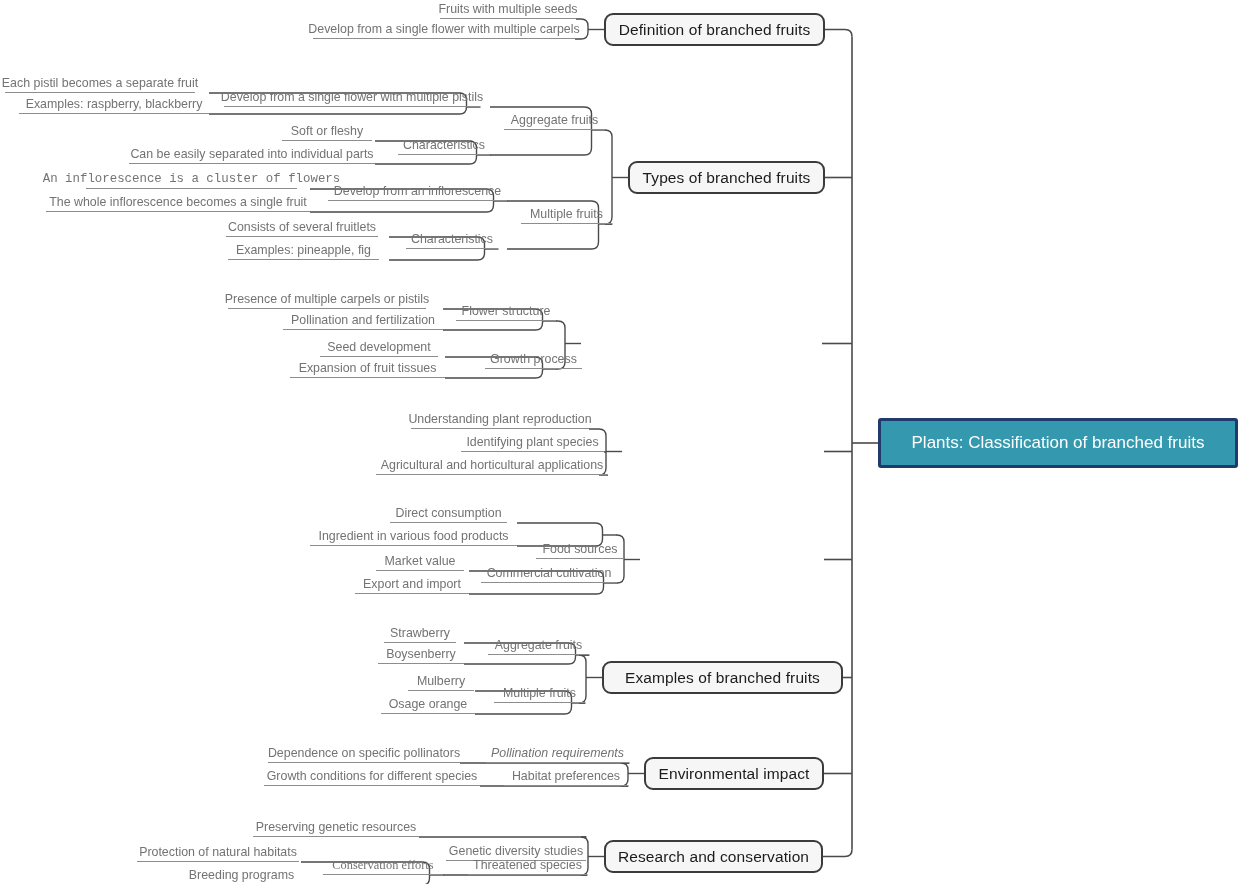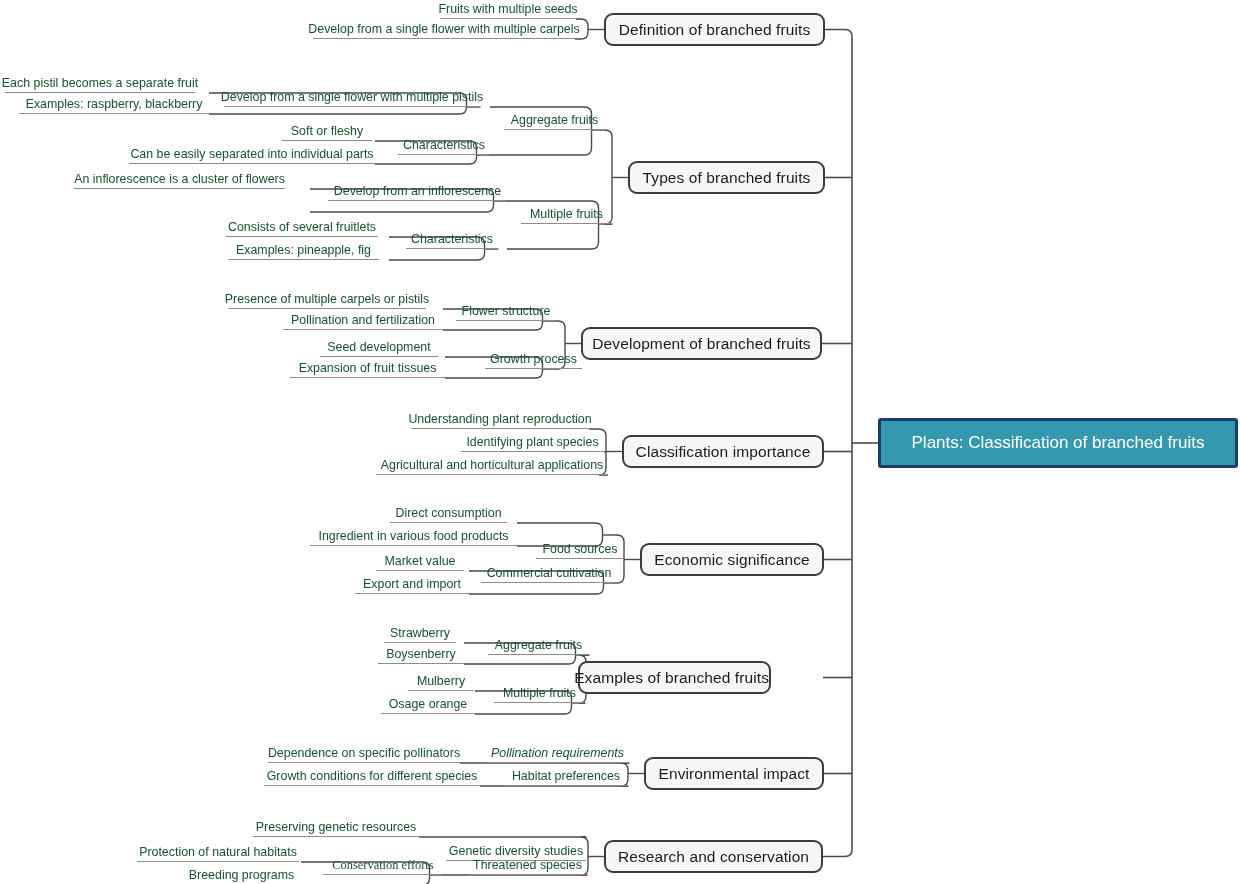--- a/index.html
+++ b/index.html
@@ -6,21 +6,21 @@
   body{width:1240px;height:884px;overflow:hidden;
        font-family:"Liberation Sans","DejaVu Sans",sans-serif;}
   #map{position:relative;width:1240px;height:884px;background:#fff;}
   #wires{position:absolute;left:0;top:0;width:1240px;height:884px;}
   .node{position:absolute;box-sizing:border-box;display:flex;align-items:center;
         justify-content:center;white-space:nowrap;}
   .branch-node{background:#f6f6f6;border:2px solid #3b3b3b;border-radius:9px;
         color:#1b1b1b;font-size:15.5px;letter-spacing:.1px;}
   .center-node{background:#3498ae;border:3px solid #1f3a6b;border-radius:3px;
         color:#ffffff;font-size:17px;}
-  .leaf{position:absolute;white-space:nowrap;color:#14532d;font-size:12.4px;
+  .leaf{position:absolute;white-space:nowrap;color:#737373;font-size:12.4px;
         line-height:14px;box-sizing:border-box;padding:0 4px 2px 4px;
         display:flex;align-items:flex-end;justify-content:center;}
   .leaf.under{border-bottom:1.6px solid #8d8d8d;}
 </style>
 </head>
 <body>
 
 <div id="map">
   <svg id="wires" viewBox="0 0 1240 884" xmlns="http://www.w3.org/2000/svg">
       <path d="M 576 19 H 581 Q 588 19 588 26" fill="none" stroke="#4a4a4a" stroke-width="1.4" stroke-linecap="butt"></path>
@@ -133,49 +133,41 @@
     </div>
     <div class="leaf under" style="left: 504px; top: 113px; width: 101px; height: 17px;">Aggregate fruits</div>
     <div class="leaf under" style="left: 224px; top: 90px; width: 256px; height: 17px;">Develop from a single flower with multiple pistils</div>
     <div class="leaf under" style="left: 5px; top: 76px; width: 190px; height: 17px;">Each pistil becomes a separate fruit</div>
     <div class="leaf under" style="left: 19px; top: 97px; width: 190px; height: 17px;">Examples: raspberry, blackberry</div>
     <div class="leaf under" style="left: 398px; top: 138px; width: 92px; height: 17px;">Characteristics</div>
     <div class="leaf under" style="left: 282px; top: 124px; width: 90px; height: 17px;">Soft or fleshy</div>
     <div class="leaf under" style="left: 129px; top: 147px; width: 246px; height: 17px;">Can be easily separated into individual parts</div>
     <div class="leaf under" style="left: 521px; top: 207px; width: 91px; height: 17px;">Multiple fruits</div>
     <div class="leaf under" style="left: 328px; top: 184px; width: 179px; height: 17px;">Develop from an inflorescence</div>
-    <div class="leaf under" style="left: 74px; top: 172px; width: 211px; height: 17px;">An inflorescence is a cluster of flowers</div>
+    <div class="leaf under" style="left: 86px; top: 172px; width: 211px; height: 17px; font-family: Liberation Mono, monospace;">An inflorescence is a cluster of flowers</div>
+    <div class="leaf under" style="left: 46px; top: 195px; width: 264px; height: 17px;">The whole inflorescence becomes a single fruit</div>
     <div class="leaf under" style="left: 406px; top: 232px; width: 92px; height: 17px;">Characteristics</div>
     <div class="leaf under" style="left: 226px; top: 220px; width: 152px; height: 17px;">Consists of several fruitlets</div>
     <div class="leaf under" style="left: 228px; top: 243px; width: 151px; height: 17px;">Examples: pineapple, fig</div>
-    <div class="node branch-node" style="left: 581px; top: 327px; width: 241px; height: 33px;">
-      <span>Development of branched fruits</span>
-    </div>
     <div class="leaf under" style="left: 456px; top: 304px; width: 100px; height: 17px;">Flower structure</div>
     <div class="leaf under" style="left: 228px; top: 292px; width: 198px; height: 17px;">Presence of multiple carpels or pistils</div>
     <div class="leaf under" style="left: 283px; top: 313px; width: 160px; height: 17px;">Pollination and fertilization</div>
     <div class="leaf under" style="left: 459px; top: 352px; width: 97px; height: 17px; margin-left: 26px;">Growth process</div>
     <div class="leaf under" style="left: 320px; top: 340px; width: 118px; height: 17px;">Seed development</div>
     <div class="leaf under" style="left: 290px; top: 361px; width: 155px; height: 17px;">Expansion of fruit tissues</div>
-    <div class="node branch-node" style="left: 622px; top: 435px; width: 202px; height: 33px;">
-      <span>Classification importance</span>
-    </div>
     <div class="leaf under" style="left: 411px; top: 412px; width: 178px; height: 17px;">Understanding plant reproduction</div>
     <div class="leaf under" style="left: 461px; top: 435px; width: 143px; height: 17px;">Identifying plant species</div>
     <div class="leaf under" style="left: 376px; top: 458px; width: 232px; height: 17px;">Agricultural and horticultural applications</div>
-    <div class="node branch-node" style="left: 640px; top: 543px; width: 184px; height: 33px;">
-      <span>Economic significance</span>
-    </div>
     <div class="leaf under" style="left: 536px; top: 518px; width: 88px; height: 17px; margin-top: 24px;">Food sources</div>
     <div class="leaf under" style="left: 390px; top: 506px; width: 117px; height: 17px;">Direct consumption</div>
     <div class="leaf under" style="left: 310px; top: 529px; width: 207px; height: 17px;">Ingredient in various food products</div>
     <div class="leaf under" style="left: 481px; top: 566px; width: 136px; height: 17px;">Commercial cultivation</div>
     <div class="leaf under" style="left: 376px; top: 554px; width: 88px; height: 17px;">Market value</div>
     <div class="leaf under" style="left: 355px; top: 577px; width: 114px; height: 17px;">Export and import</div>
-    <div class="node branch-node" style="left: 578px; top: 661px; width: 193px; height: 33px; justify-content: flex-end;">
+    <div class="node branch-node" style="left: 602px; top: 661px; width: 241px; height: 33px;">
       <span>Examples of branched fruits</span>
     </div>
     <div class="leaf under" style="left: 488px; top: 638px; width: 101px; height: 17px;">Aggregate fruits</div>
     <div class="leaf under" style="left: 384px; top: 626px; width: 72px; height: 17px;">Strawberry</div>
     <div class="leaf under" style="left: 378px; top: 647px; width: 86px; height: 17px;">Boysenberry</div>
     <div class="leaf under" style="left: 494px; top: 686px; width: 91px; height: 17px;">Multiple fruits</div>
     <div class="leaf under" style="left: 408px; top: 674px; width: 66px; height: 17px;">Mulberry</div>
     <div class="leaf under" style="left: 381px; top: 697px; width: 94px; height: 17px;">Osage orange</div>
     <div class="node branch-node" style="left: 644px; top: 757px; width: 180px; height: 33px;">
       <span>Environmental impact</span>

